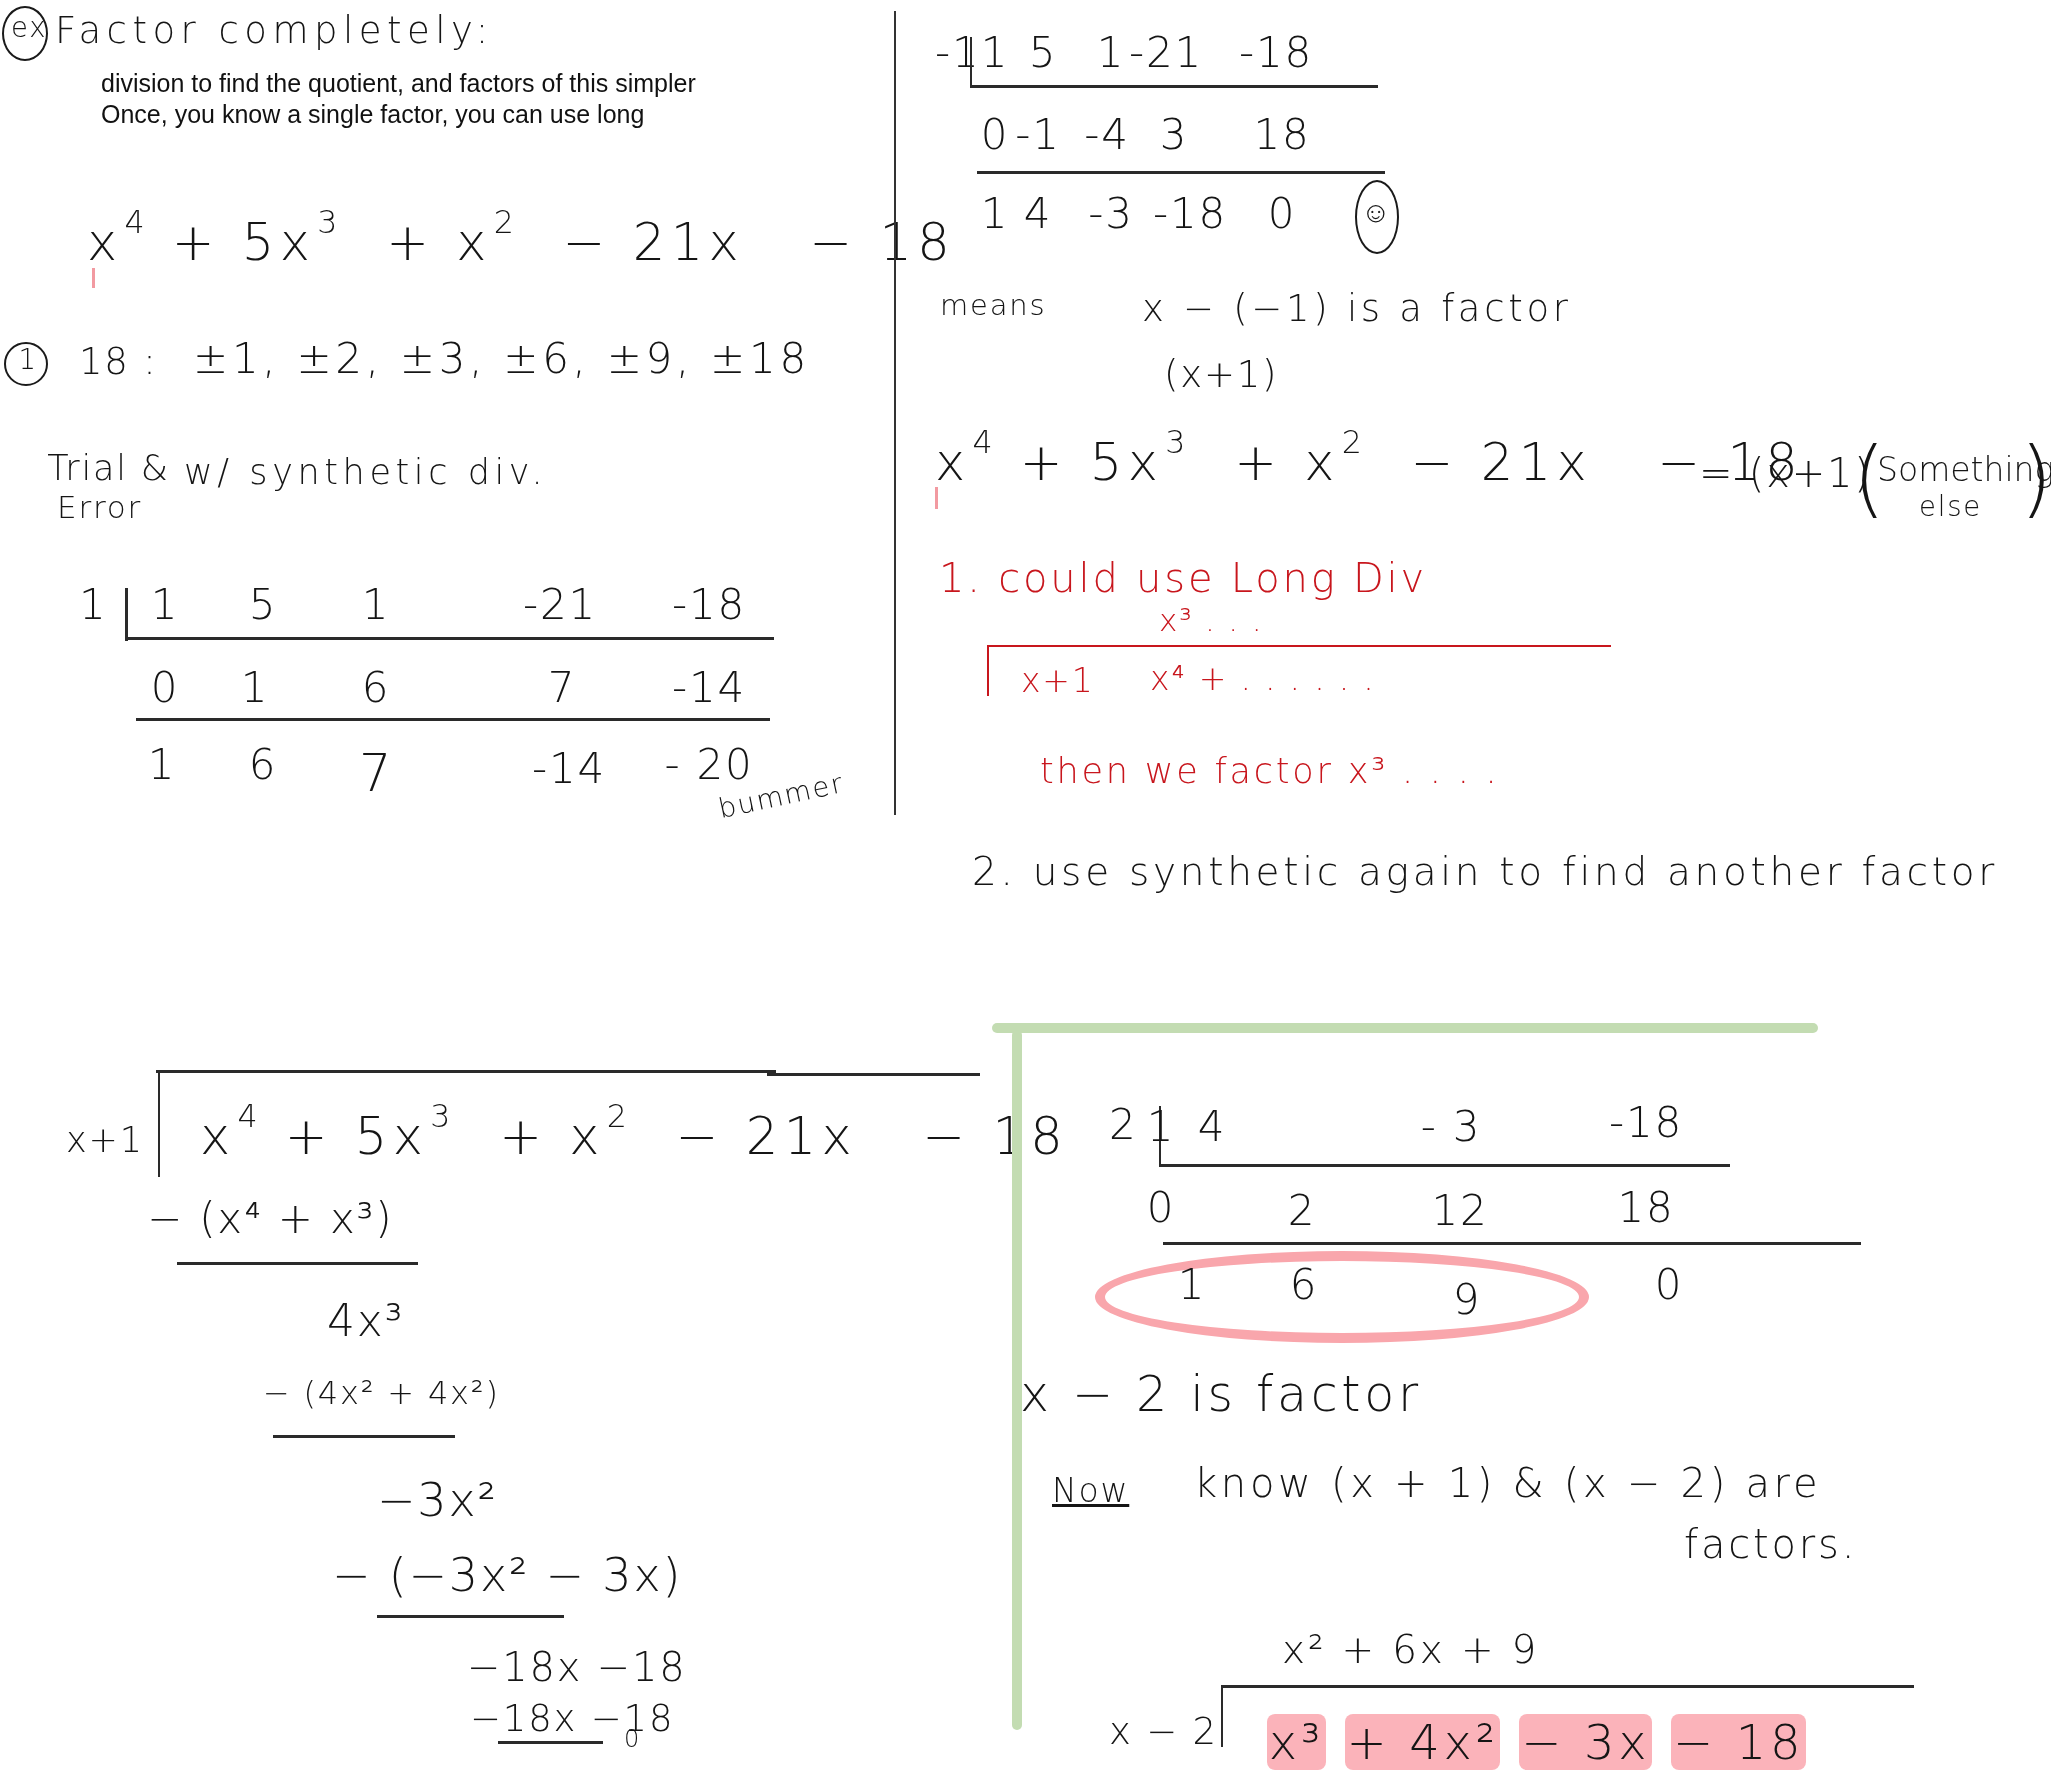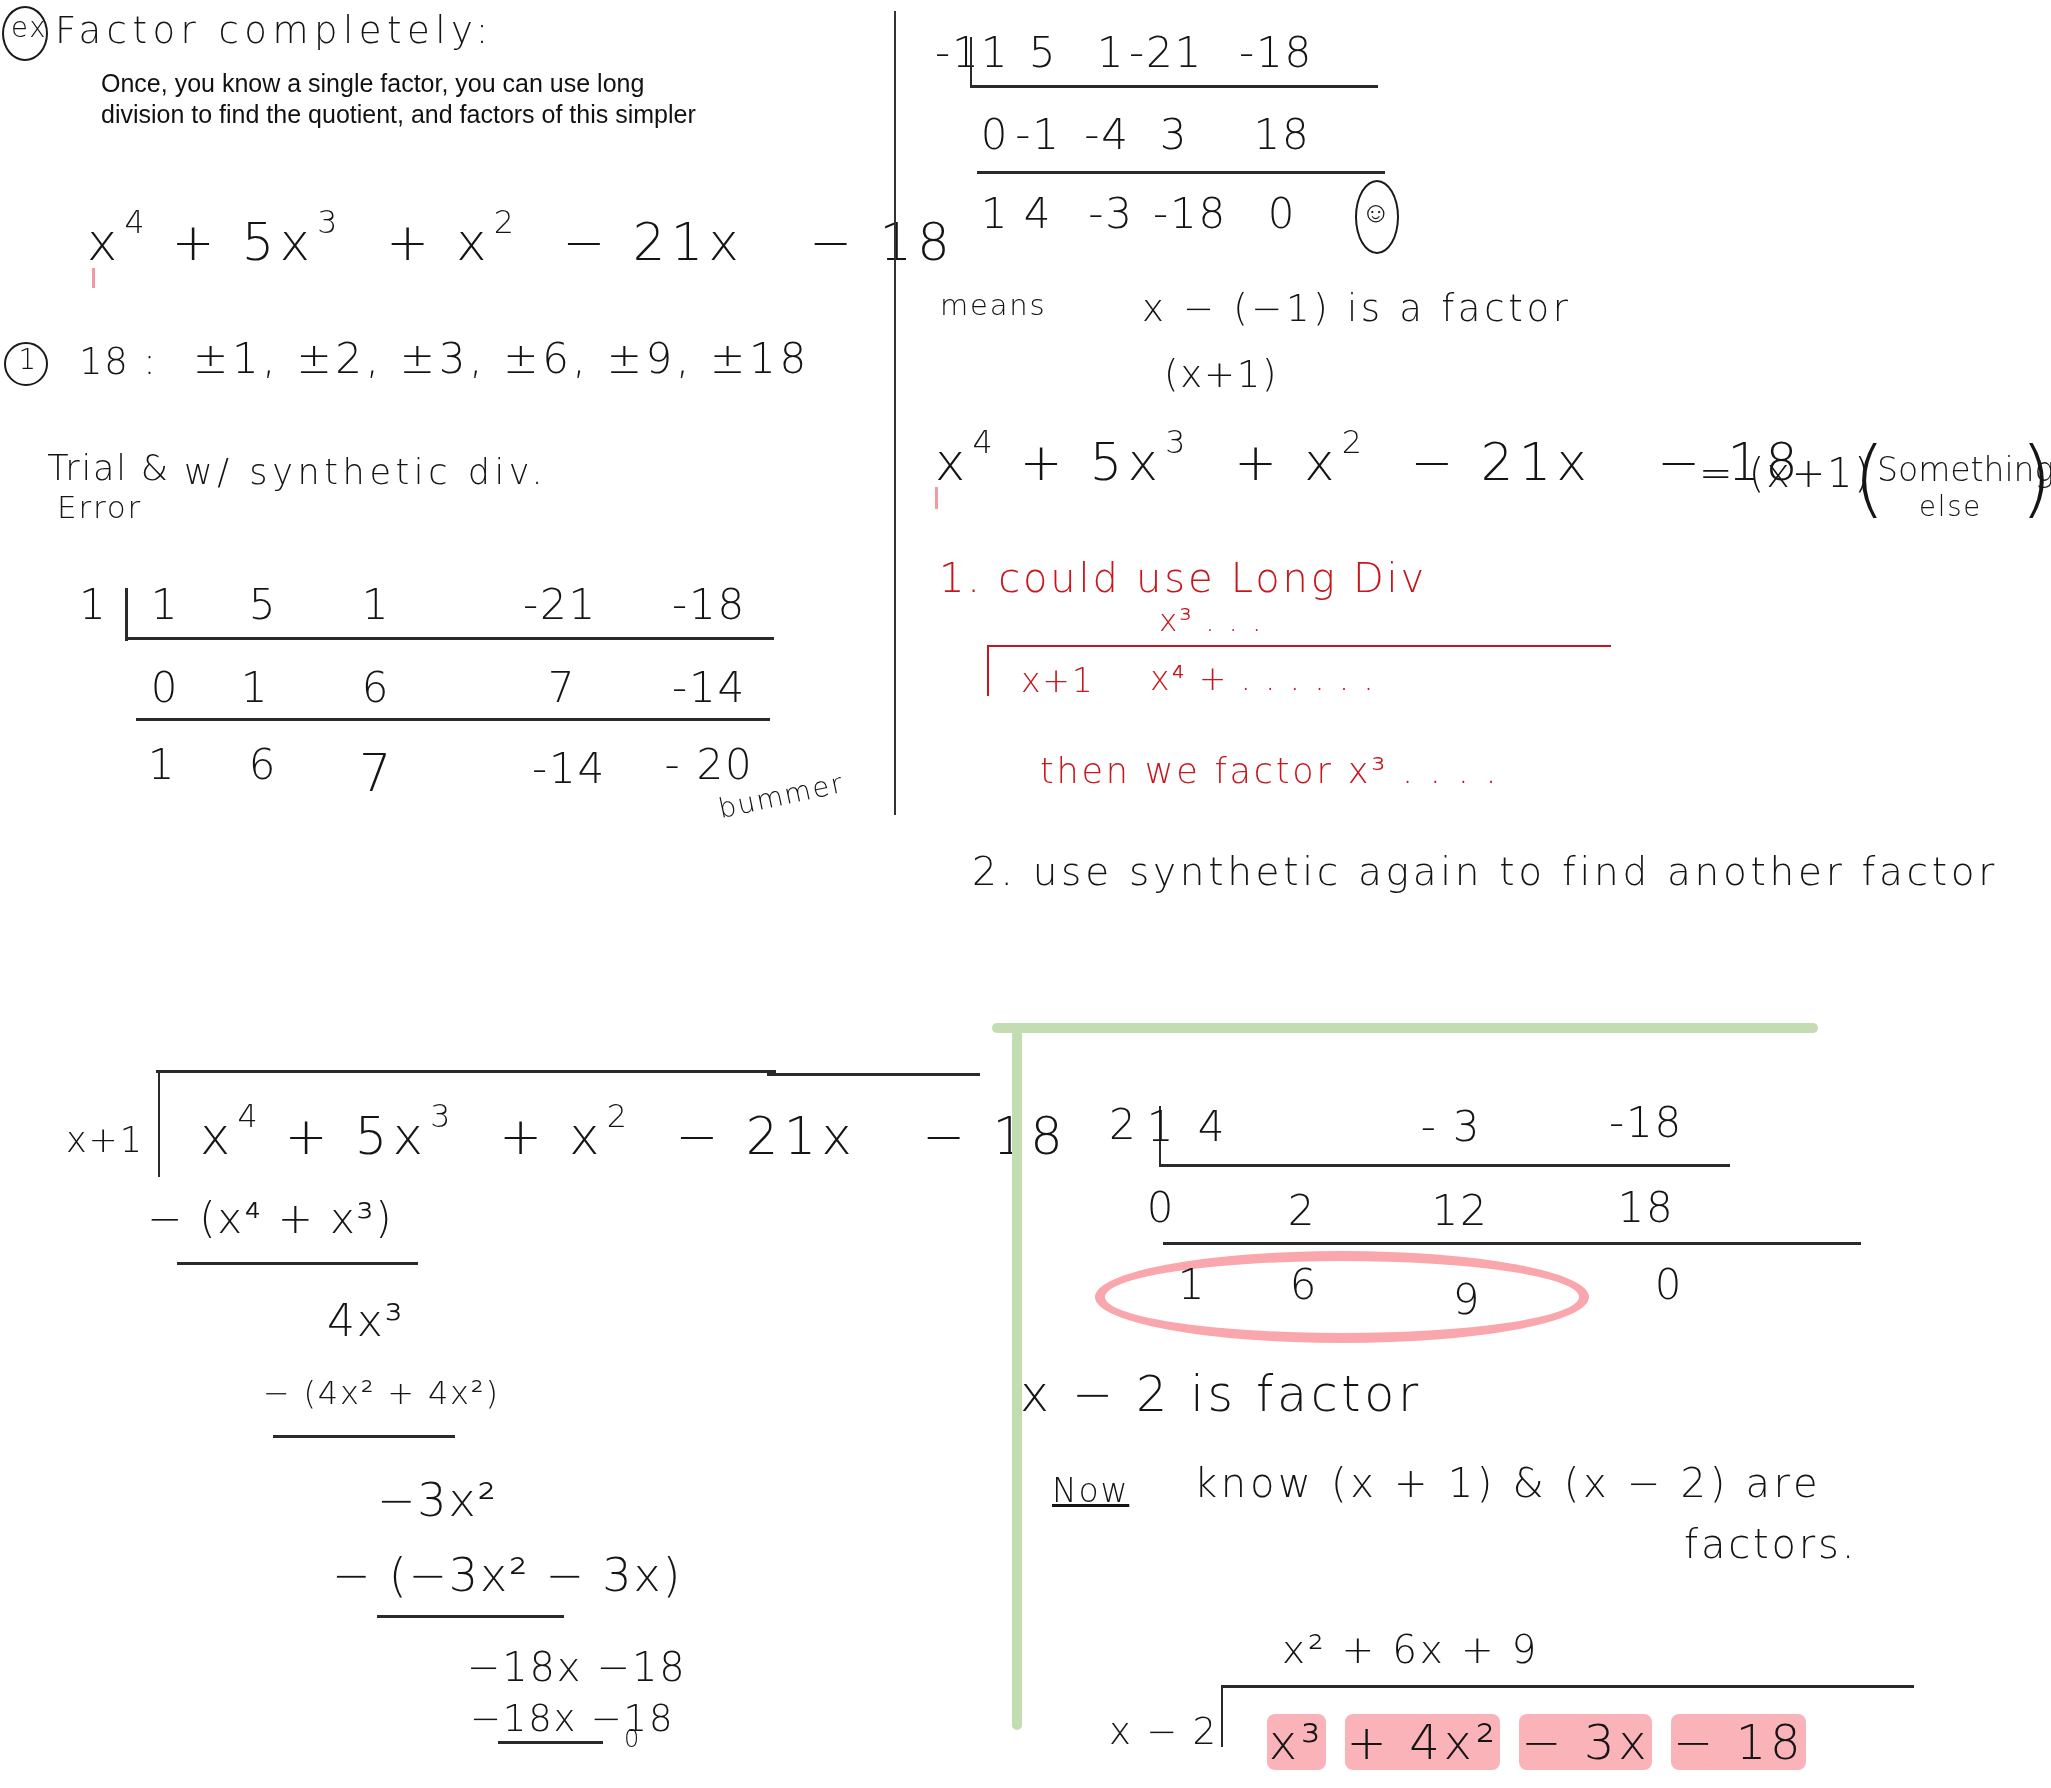--- a/index.html
+++ b/index.html
@@ -33,22 +33,22 @@
   .synth { font-size: 42px; }
 </style>
 </head>
 <body>
 
 <div class="circle" style="left:1.8px;top:5.5px;width:42px;height:51px;"></div>
 <div class="abs hw" style="left:11px;top:11px;font-size:27.5px;">ex</div>
 <div class="abs hw" style="left:55px;top:9.2px;font-size:37px;letter-spacing:5.5px;text-align:center;">Factor completely:</div>
 
 <div class="abs typed" style="left:101px;top:68px;">
+  <div>division to find the quotient, and factors of this simpler</div>
   <div>Once, you know a single factor, you can use long</div>
-  <div>division to find the quotient, and factors of this simpler</div>
 </div>
 
 <div class="abs hw" style="left:87px;top:213px;font-size:51px;letter-spacing:5.5px;">
   <span>x</span><span class="sup">4</span>
   <span>+ 5x</span><span class="sup">3</span>
   &nbsp;<span>+ x</span><span class="sup">2</span>
   &nbsp;<span>− 21x</span>
   &nbsp;&nbsp;<span>− 18</span>
 </div>
 <div class="abs" style="left:92px;top:268px;width:2.8px;height:20px;background:#f29aa1;"></div>

